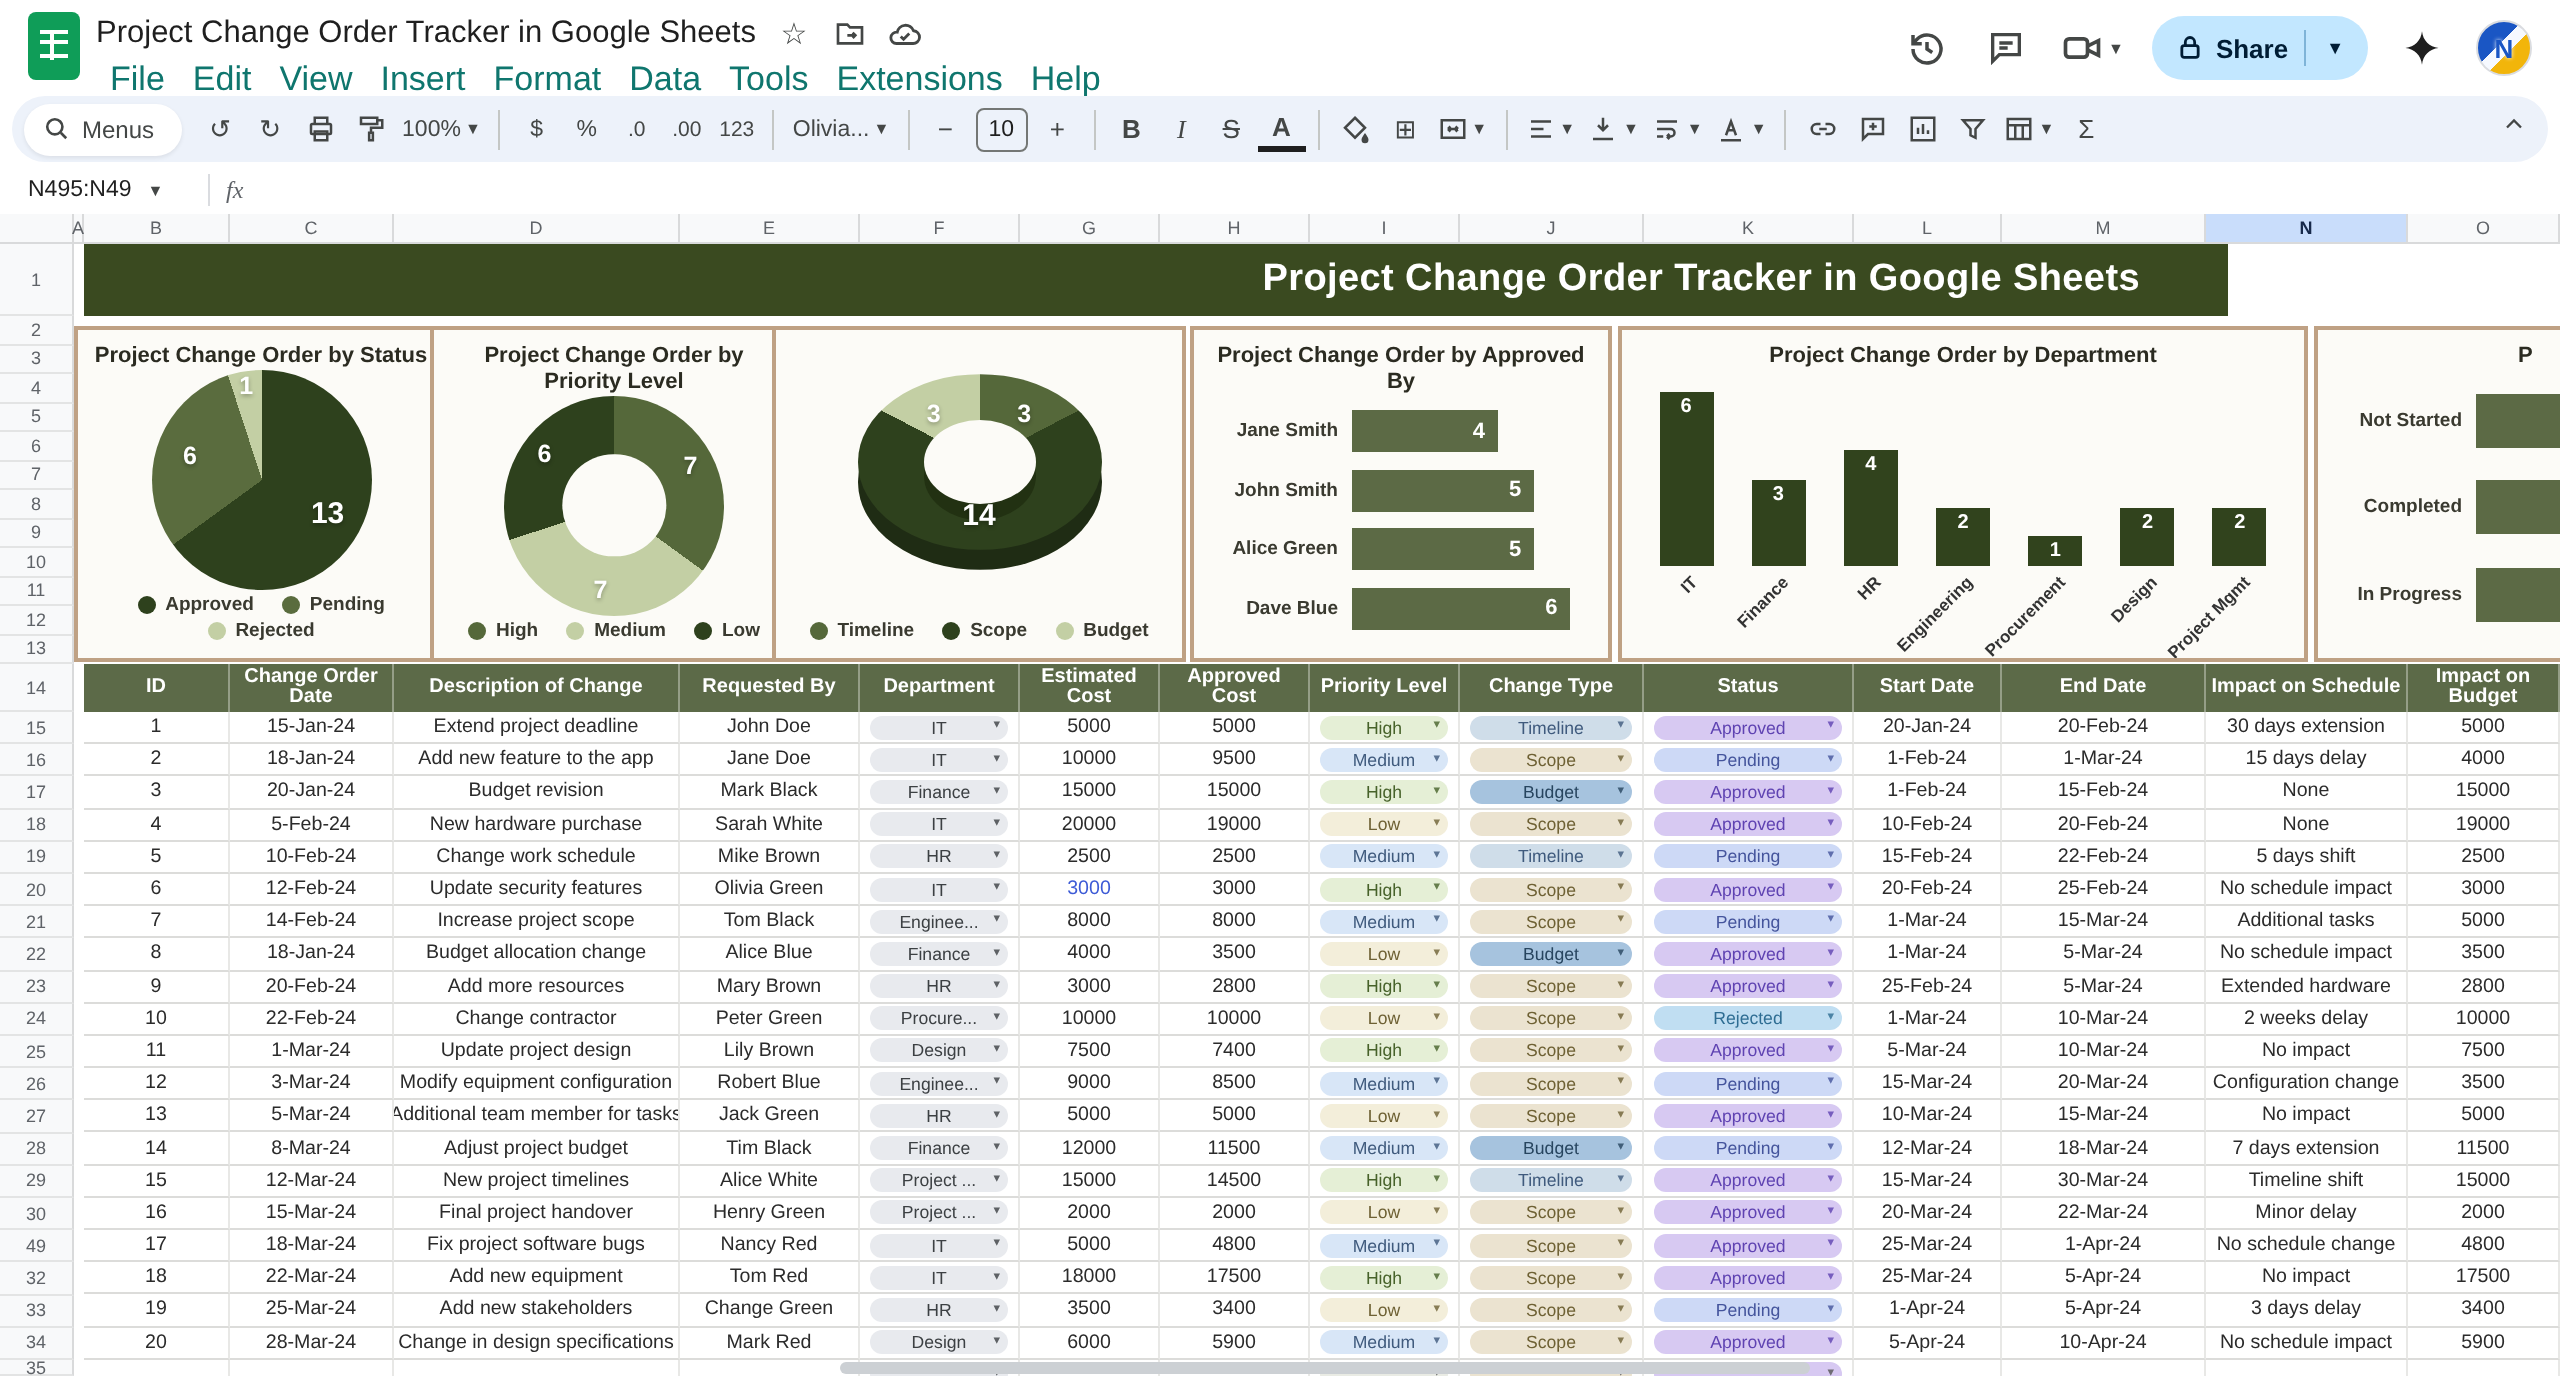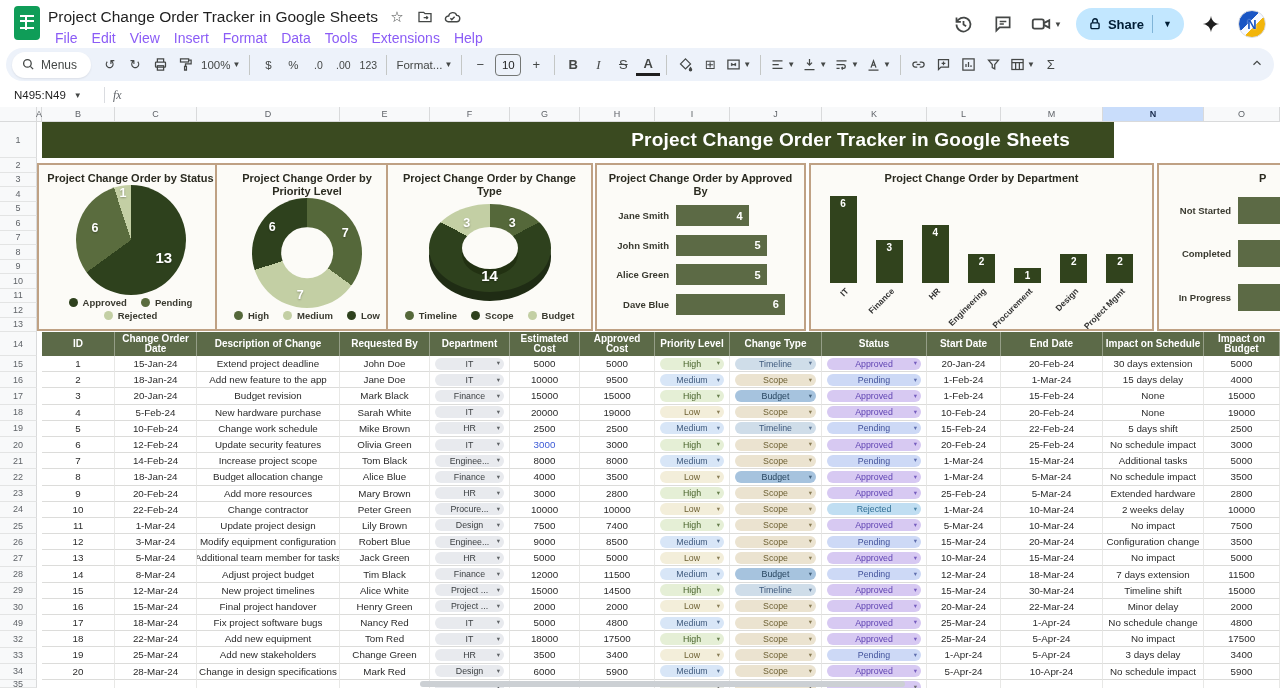--- a/index.html
+++ b/index.html
@@ -13,21 +13,21 @@
     background:
       linear-gradient(#fff,#fff) 0 40% / 100% 2px no-repeat,
       linear-gradient(#fff,#fff) 0 90% / 100% 2px no-repeat,
       linear-gradient(#fff,#fff) 45% 0 / 2px 100% no-repeat,
       linear-gradient(#fff,#fff) 0 0 / 100% 2px no-repeat; }
   .titleblock { display:flex; flex-direction:column; padding-top:6px; }
   .titlerow { display:flex; align-items:center; gap:10px; height:22px; }
   .doctitle { font-size:15.5px; color:#1f1f1f; white-space:nowrap; }
   .smallicon { color:#444746; width:18px; height:18px; display:flex; align-items:center; justify-content:center; font-size:15px; }
   .menubar { display:flex; margin-top:1px; }
-  .menu-item { font-size:14px; color:#8b5cf6; padding:1px 7px; border-radius:8px; cursor:default; }
+  .menu-item { font-size:17px; color:#0f766e; padding:1px 7px; border-radius:8px; cursor:default; }
   .chrome-right { margin-left:auto; display:flex; align-items:center; gap:14px; padding:8px 14px 0 0; }
   .ricon { width:26px; height:26px; display:flex; align-items:center; justify-content:center; color:#444746; }
   .camera-wrap { display:flex; align-items:center; gap:2px; color:#444746; }
   .mini-caret { font-size:8px; color:#444746; }
   .share-btn { background:#c2e7ff; color:#001d35; height:32px; border-radius:16px; display:flex; align-items:center; padding:0 2px 0 12px; }
   .share-label { font-size:13px; font-weight:bold; padding:0 8px 0 6px; }
   .share-div { width:1px; height:18px; background:#7fb4d8; }
   .share-caret { padding:0 10px; font-size:9px; }
   .sparkle { color:#1f1f1f; }
   .avatar { width:28px; height:28px; border-radius:50%; background:linear-gradient(135deg,#1a56c4 0 42%,#f6f9ff 42% 58%,#f2b50a 58% 100%); border:1px solid #dadce0; display:flex; align-items:center; justify-content:center; color:#1a56c4; font-weight:bold; font-size:13px; text-shadow:0 0 2px #fff; }
@@ -211,21 +211,21 @@
       <span class="caret">▼</span>
     </span>
   <span class="tdiv"></span>
   <span class="tbtn txt">$</span>
   <span class="tbtn txt">%</span>
   <span class="tbtn sm">.0</span>
   <span class="tbtn sm">.00</span>
   <span class="tbtn sm">123</span>
   <span class="tdiv"></span>
   <span class="tbtn txt">
-      <span>Format...</span>
+      <span>Olivia...</span>
       <span class="caret">▼</span>
     </span>
   <span class="tdiv"></span>
   <span class="tbtn">−</span>
   <span class="sizebox">10</span>
   <span class="tbtn">+</span>
   <span class="tdiv"></span>
   <span class="tbtn bold">B</span>
   <span class="tbtn italic">I</span>
   <span class="tbtn strike">S</span>
@@ -424,21 +424,20 @@
           <span class="lgdot" style="background: rgb(195, 207, 164);"></span>
           <span class="lglabel">Medium</span>
         </span>
         <span class="lgitem">
           <span class="lgdot" style="background: rgb(46, 65, 29);"></span>
           <span class="lglabel">Low</span>
         </span>
       </div>
     </div>
     <div class="chartbox" style="left: 386px; width: 207px;">
-      <div class="ctitle">Project Change Order by Change Type</div>
       <div class="carea">
         <div class="round donut3d">
           <div class="layer bot" style="background: conic-gradient(rgb(85, 104, 58) 0deg, rgb(85, 104, 58) 54deg, rgb(46, 65, 29) 54deg, rgb(46, 65, 29) 306deg, rgb(195, 207, 164) 306deg, rgb(195, 207, 164) 360deg);"></div>
           <div class="layer" style="background: conic-gradient(rgb(85, 104, 58) 0deg, rgb(85, 104, 58) 54deg, rgb(46, 65, 29) 54deg, rgb(46, 65, 29) 306deg, rgb(195, 207, 164) 306deg, rgb(195, 207, 164) 360deg);"></div>
           <div class="rim"></div>
           <div class="hole3d"></div>
           <span class="cval" style="left: 67.7056%; top: 21.3705%;">3</span>
           <span class="cval big" style="left: 50%; top: 71.52%;">14</span>
           <span class="cval" style="left: 32.2944%; top: 21.3705%;">3</span>
         </div>

